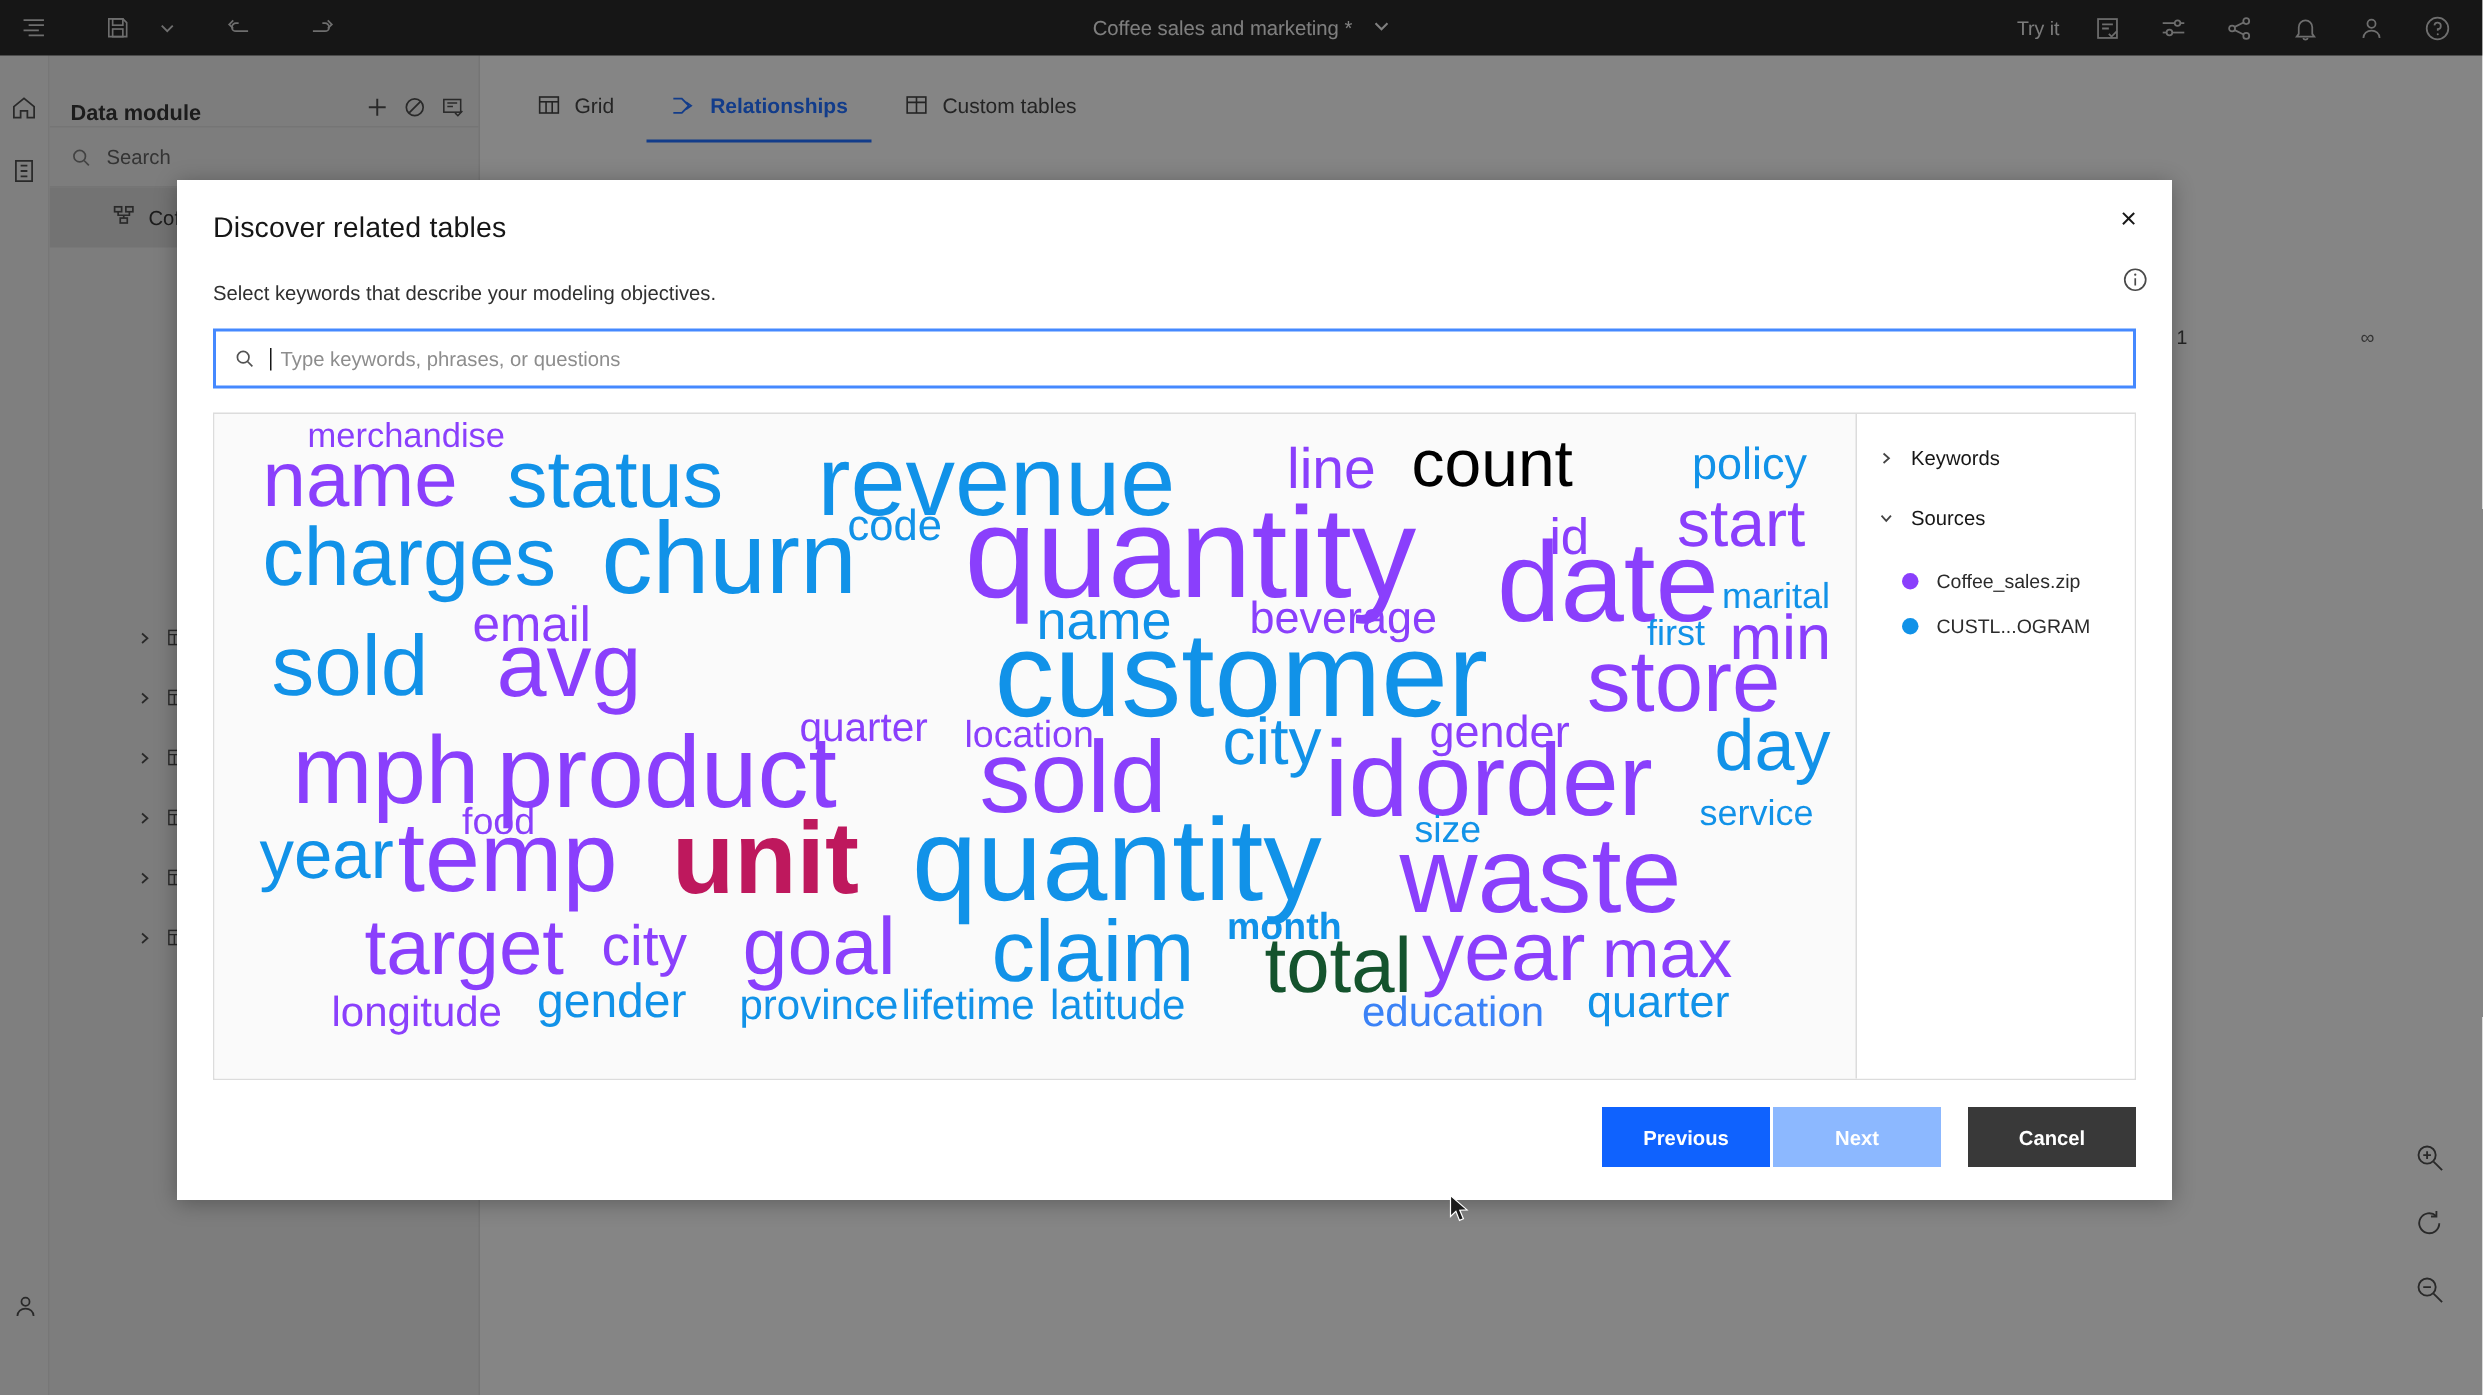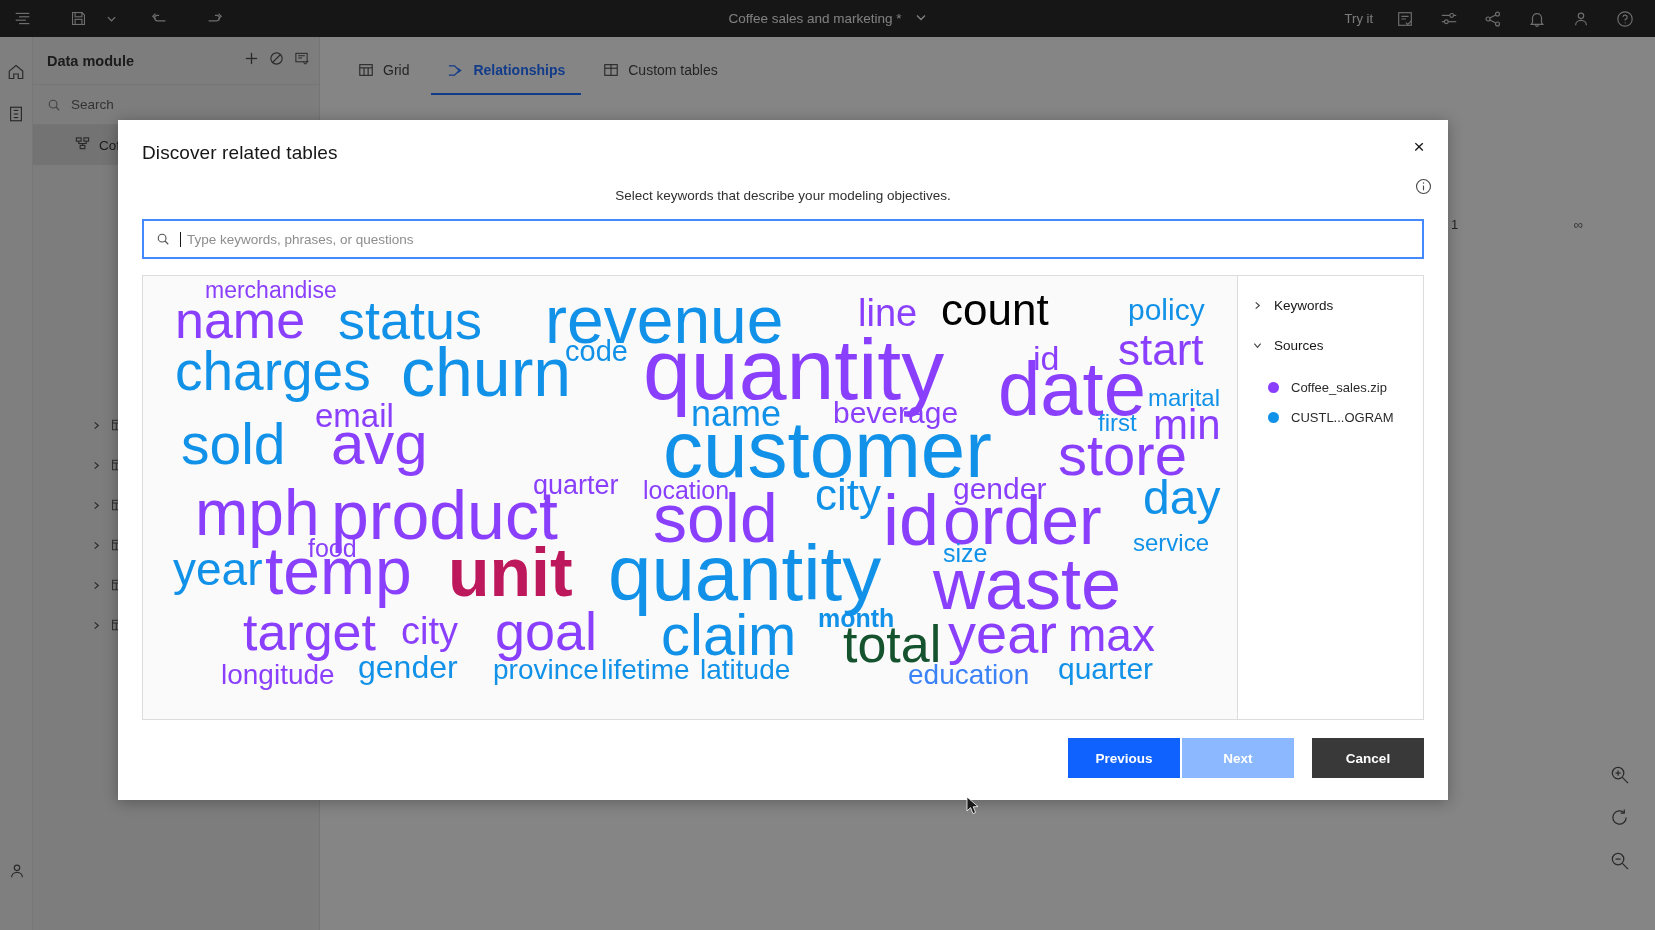--- a/index.html
+++ b/index.html
@@ -39,21 +39,21 @@
   }
   .rail-btn { width: 33px; height: 42px; display:flex; align-items:center; justify-content:center; color:#3d3d3d; }
   .rail-bottom { position:absolute; bottom: 50px; left:0; width:33px; display:flex; justify-content:center; }
 
   
   .dm {
     position: absolute; top: 37px; left: 33px; width: 287px; height: 893px;
     background: #e4e4e4; border-right: 1px solid #d4d4d4; z-index: 2;
   }
   .dm-head {
-    height: 48px; display: flex; align-items: center; padding: 0 10px 0 14px;
+    height: 48px; display: flex; align-items: flex-end; padding: 0 10px 0 14px;
     border-bottom: 1px solid #d4d4d4;
   }
   .dm-title { font-size: 14.5px; font-weight: 600; color: #222; }
   .dm-head-icons { margin-left: auto; display: flex; gap: 10px; color:#3d3d3d; align-items:center;}
   .dm-search {
     height: 40px; display: flex; align-items: center; gap: 10px;
     padding: 0 14px; border-bottom: 1px solid #d4d4d4; color: #6f6f6f;
   }
   .dm-search span { font-size: 13.5px; color: #525252; }
   .dm-row {
@@ -95,21 +95,21 @@
 
   
   .scrim { position: absolute; inset: 0; background: rgba(22,22,22,0.5); z-index: 10; }
   .modal {
     position: absolute; left: 118px; top: 120px; width: 1330px; height: 680px;
     background: #ffffff; z-index: 11; box-shadow: 0 2px 14px rgba(0,0,0,.3);
     display: flex; flex-direction: column;
   }
   .m-head { padding: 22px 24px 0 24px; position: relative; }
   .m-title { font-size: 19px; color: #161616; font-weight: 400; letter-spacing:.1px;}
-  .m-sub { font-size: 13.5px; color: #303030; margin-top: 24px; text-align: center; }
+  .m-sub { font-size: 13.5px; color: #303030; margin-top: 24px; }
   .m-close { position: absolute; right: 14px; top: 12px; width: 30px; height: 30px;
              display:flex; align-items:center; justify-content:center; color:#161616; font-size:19px; }
   .m-info { position: absolute; right: 16px; top: 58px; color: #4a4a4a; }
 
   .m-searchbox {
     margin: 16px 24px 0 24px; height: 40px; border: 2px solid #4589ff;
     background: #fff; display: flex; align-items: center; gap: 10px; padding: 0 12px;
   }
   .m-searchbox .ph { font-size: 13.5px; color: #8d8d8d; }
   .caret-blink { display:inline-block; width:1px; height:15px; background:#161616; margin-right:-4px; vertical-align:-2px;}

